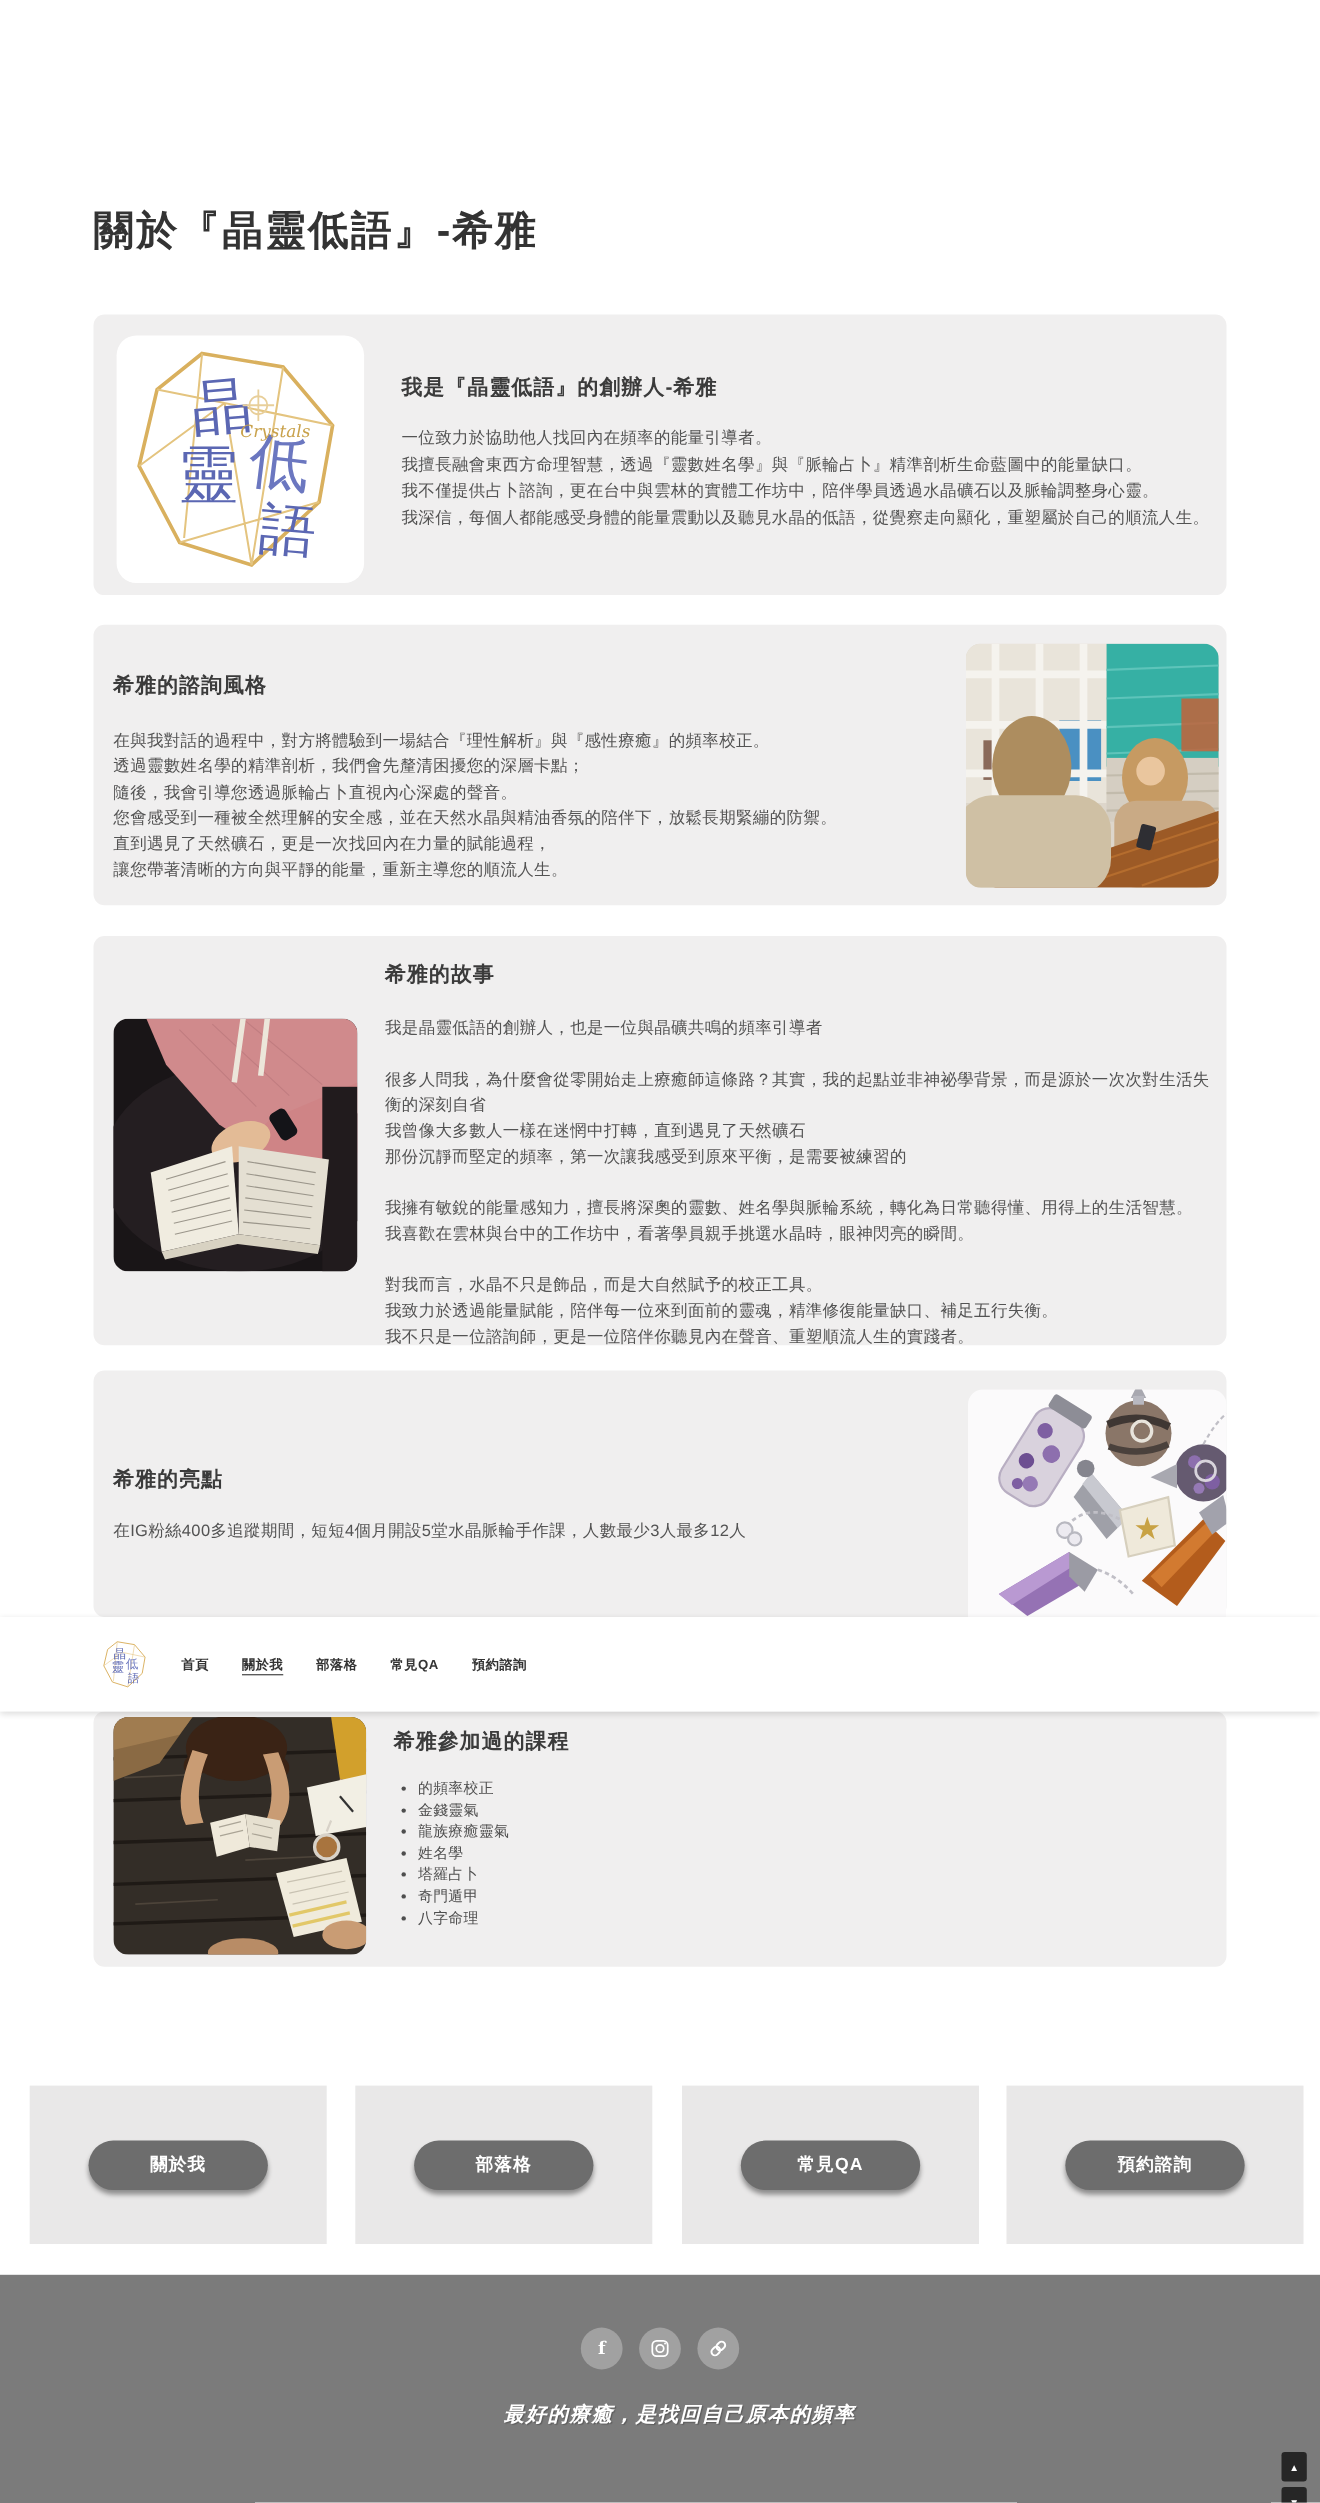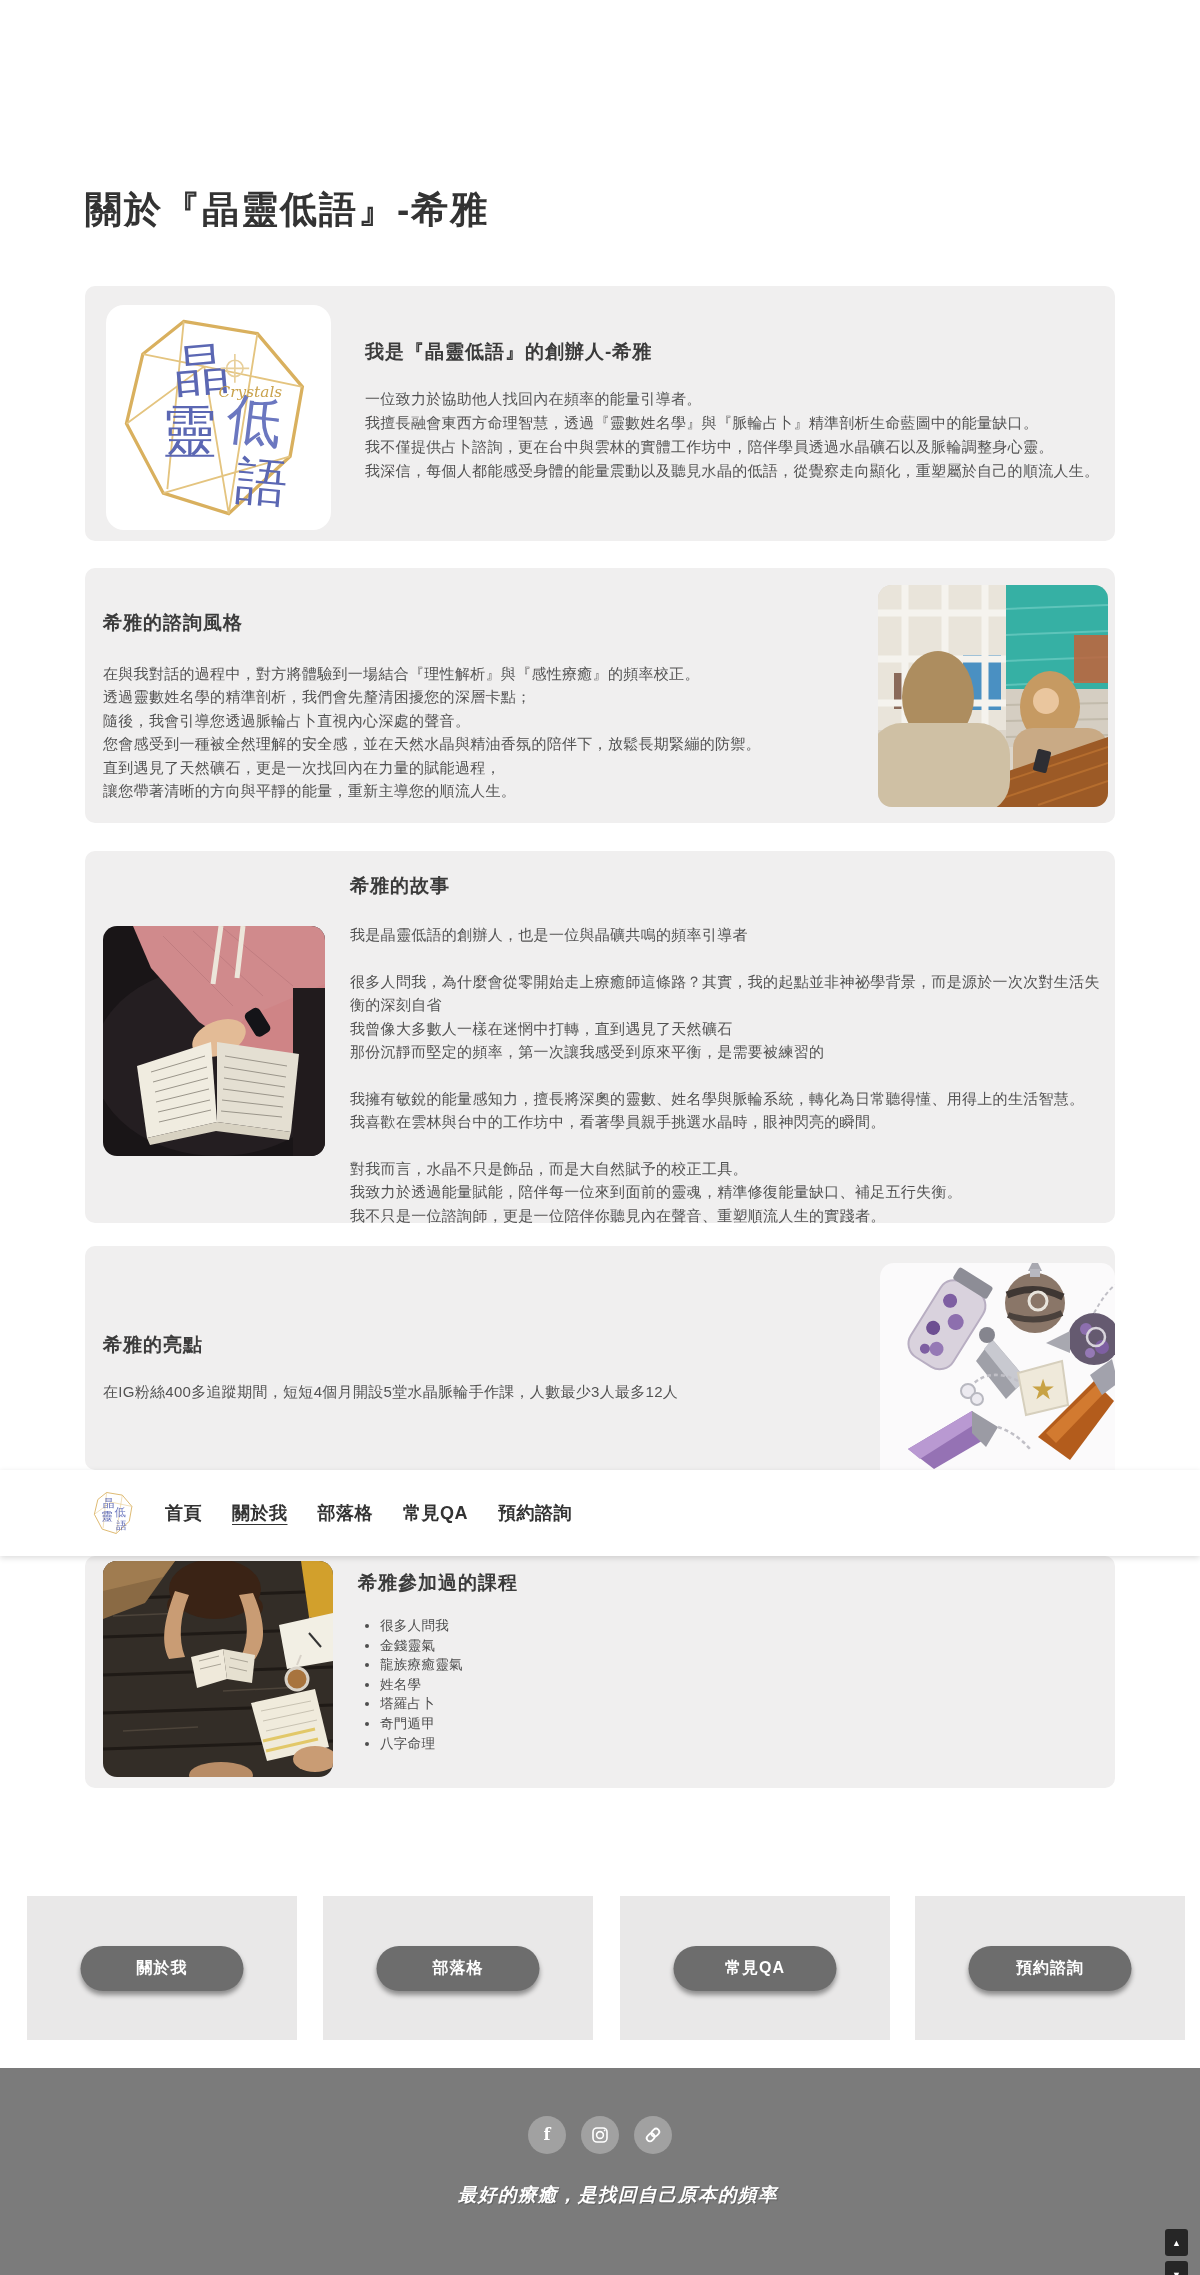--- a/index.html
+++ b/index.html
@@ -42,21 +42,21 @@
   #courses-text { left:273px; top:14px; width:740px; }
   #courses-text .card-h2 { margin-bottom:20px; }
   .courses-list { margin-left:22px; }
   .courses-list li { font-size:13.5px; line-height:19.6px; color:#4e4e4e; font-weight:500; letter-spacing:0.3px; }
 
   
   .navbar { position:absolute; left:0; top:1437px; width:1200px; height:86px; background:#ffffff; box-shadow:0 2px 6px rgba(0,0,0,0.14); z-index:5; }
   .nav-logo { position:absolute; left:90px; top:12px; width:48px; height:62px; cursor:pointer; }
   .nav-logo svg { display:block; width:100%; height:100%; }
   .nav-links { position:absolute; left:165px; top:0; height:86px; display:flex; align-items:center; gap:30px; }
-  .nav-link { font-size:18px; font-weight:700; color:#333; cursor:pointer; letter-spacing:0.5px; }
+  .nav-link { font-size:12px; font-weight:700; color:#333; cursor:pointer; letter-spacing:0.5px; }
   .nav-link.active { text-decoration:underline; text-underline-offset:5px; }
 
   
   .cta-box { position:absolute; top:1863px; width:270px; height:144px; background:#e9e8e8; }
   .cta-btn { position:absolute; left:50%; top:50px; transform:translateX(-50%); width:163px; height:45px; background:#6d6d6d; border:none; border-radius:24px; color:#fff; font-size:16px; font-weight:700; letter-spacing:1px; box-shadow:0 4px 5px rgba(0,0,0,0.4); cursor:pointer; font-family:inherit; }
 
   
   .footer { position:absolute; left:0; top:2035px; width:1200px; height:240px; background:#7b7b7b; }
   .social-row { position:absolute; left:0; top:48px; width:100%; display:flex; justify-content:center; gap:15px; }
   .soc { width:38px; height:38px; border-radius:50%; background:#a1a1a1; display:flex; align-items:center; justify-content:center; cursor:pointer; }
@@ -324,21 +324,21 @@
             <line x1="160" y1="180" x2="212" y2="168"></line>
             <line x1="163" y1="190" x2="215" y2="178"></line>
           </g>
         <ellipse cx="212" cy="198" rx="22" ry="13" fill="#c99c74"></ellipse>
         <ellipse cx="118" cy="214" rx="32" ry="13" fill="#b88c66"></ellipse>
       </svg>
     </div>
     <div class="tcol" id="courses-text">
       <h2 class="card-h2">希雅參加過的課程</h2>
       <ul class="courses-list">
-        <li>很多人問我</li>
+        <li>的頻率校正</li>
         <li>金錢靈氣</li>
         <li>龍族療癒靈氣</li>
         <li>姓名學</li>
         <li>塔羅占卜</li>
         <li>奇門遁甲</li>
         <li>八字命理</li>
       </ul>
     </div>
   </section>
 

